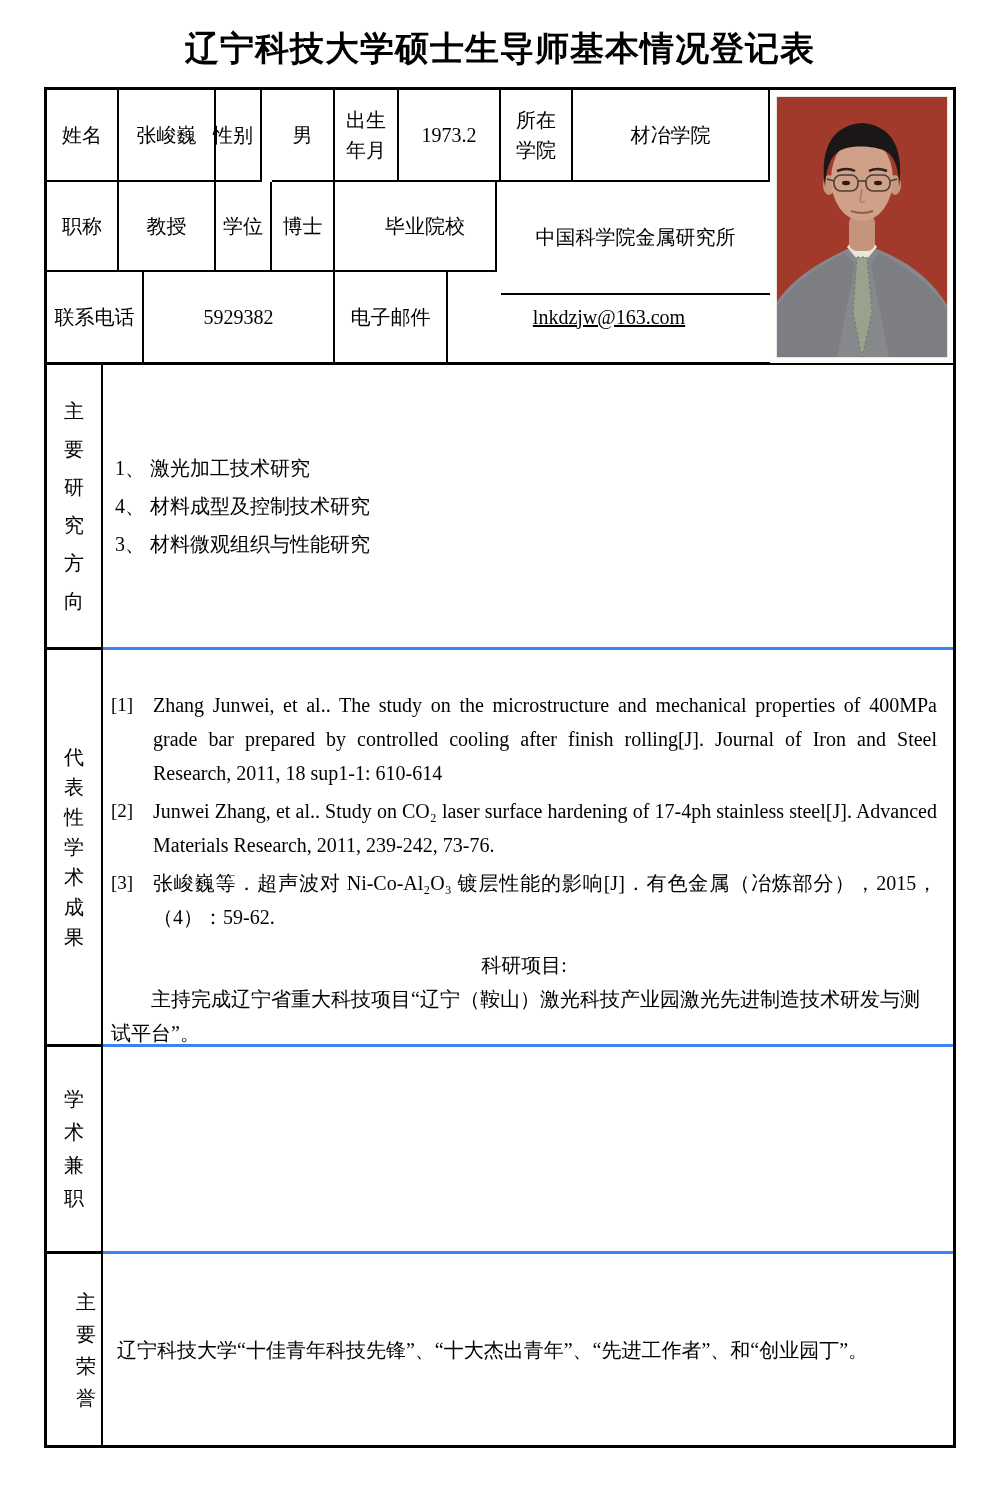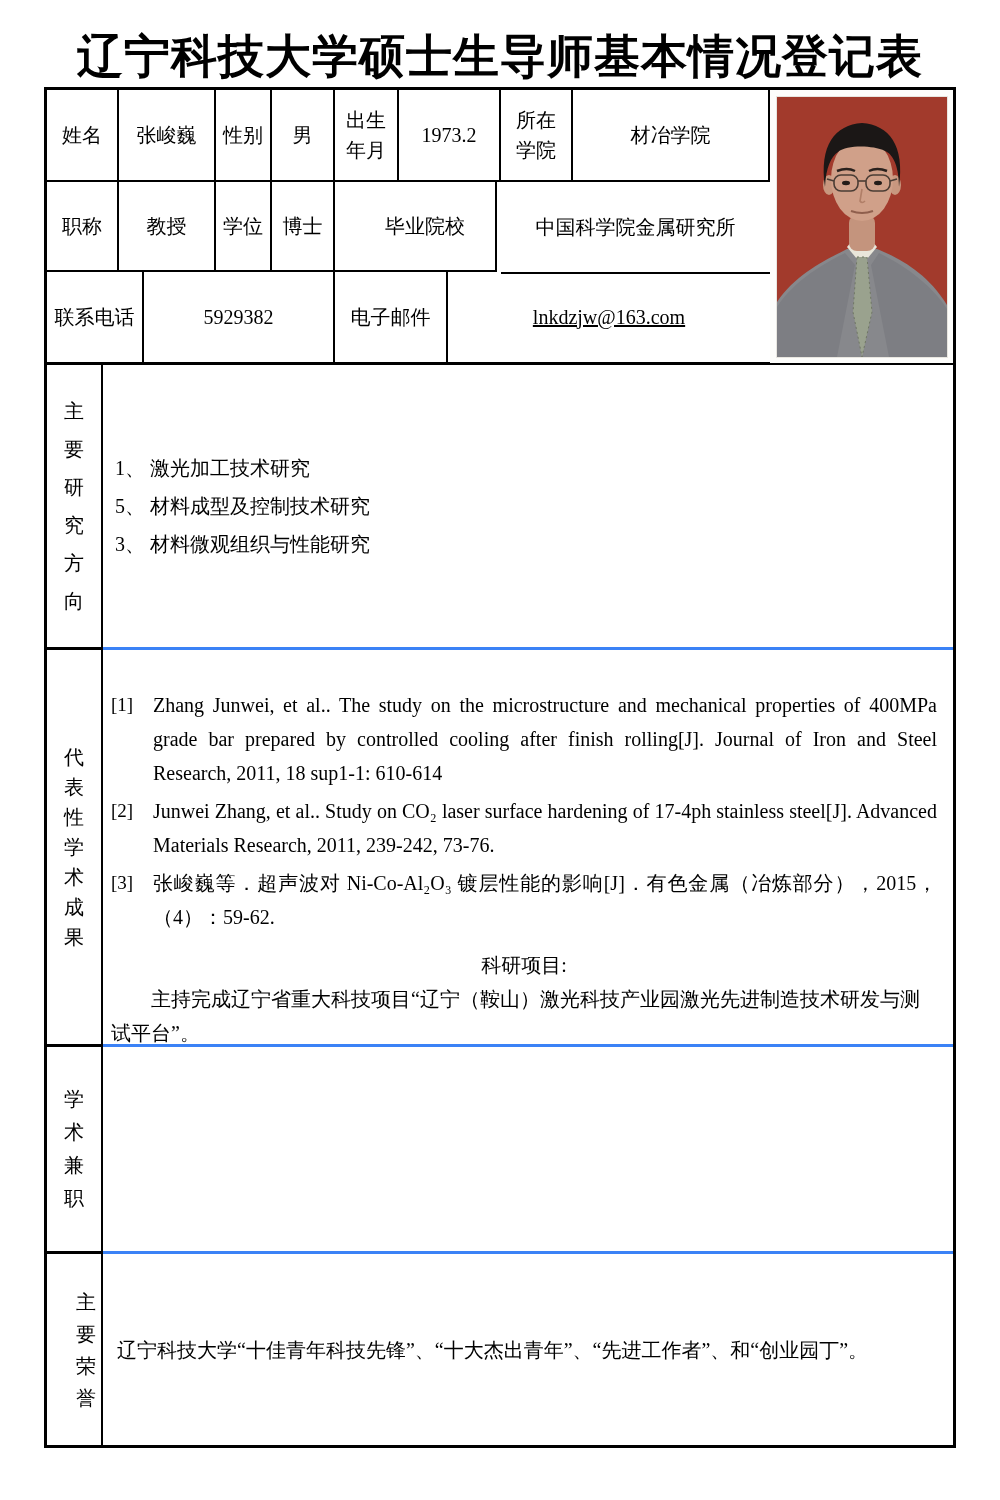--- a/index.html
+++ b/index.html
@@ -12,21 +12,21 @@
     position: relative;
     width: 1000px;
     height: 1500px;
     background: #fff;
     overflow: hidden;
   }
   .doc-title {
     position: absolute;
     top: 26px; left: 0; width: 100%;
     text-align: center;
-    font-size: 46px;
+    font-size: 34px;
     font-weight: bold;
     letter-spacing: 1px;
     font-family: Liberation Sans, sans-serif;
   }
   .form-table {
     position: absolute;
     left: 45px; top: 88px;
     width: 910px; height: 1359px;
     border: 2px solid #000;
     outline: 1px solid #000;
@@ -110,21 +110,21 @@
   <div class="doc-title">辽宁科技大学硕士生导师基本情况登记表</div>
 
   <div class="form-table">
 
     <div class="cell" style="left:0;top:0;width:72px;height:92px;">
         <span>姓名</span>
       </div>
     <div class="cell" style="left:72px;top:0;width:97px;height:92px;">
         <span>张峻巍</span>
       </div>
-    <div class="cell" style="left:169px;top:0;width:56px;height:92px;">
+    <div class="cell" style="left:159px;top:0;width:56px;height:92px;">
         <span>性别</span>
       </div>
     <div class="cell" style="left:225px;top:0;width:63px;height:92px;">
         <span>男</span>
       </div>
     <div class="cell" style="left:288px;top:0;width:64px;height:92px;">
         <span class="wraplabel">出生年月</span>
       </div>
     <div class="cell" style="left:352px;top:0;width:102px;height:92px;">
         <span>1973.2</span>
@@ -191,21 +191,21 @@
       </div>
     <div class="cell" style="left:169px;top:92px;width:56px;height:90px;">
         <span>学位</span>
       </div>
     <div class="cell" style="left:225px;top:92px;width:63px;height:90px;">
         <span>博士</span>
       </div>
     <div class="cell" style="left:284px;top:92px;width:166px;height:90px;padding-left:24px;">
         <span>毕业院校</span>
       </div>
-    <div class="cell noright" style="left:454px;top:92px;width:269px;height:92px;">
+    <div class="cell noright" style="left:454px;top:92px;width:269px;height:113px;">
         <span>中国科学院金属研究所</span>
       </div>
 
     <div class="cell thickbottom" style="left:0;top:182px;width:97px;height:93px;">
         <span>联系电话</span>
       </div>
     <div class="cell thickbottom" style="left:97px;top:182px;width:191px;height:93px;">
         <span>5929382</span>
       </div>
     <div class="cell thickbottom" style="left:288px;top:182px;width:113px;height:93px;">
@@ -214,21 +214,21 @@
     <div class="cell noright thickbottom" style="left:401px;top:182px;width:322px;height:93px;text-align:right;">
         <span class="email-value">lnkdzjw@163.com</span>
       </div>
 
     <div class="cell thickbottom" style="left:0;top:275px;width:56px;height:285px;">
       <span class="vlabel" style="line-height:38px;">主要研究方向</span>
     </div>
     <div class="content-cell thickbottom" style="left:56px;top:275px;width:850px;height:285px;border-bottom-width:3px;">
       <div class="research-list">
         <div>1、 激光加工技术研究</div>
-        <div>5、 材料成型及控制技术研究</div>
+        <div>4、 材料成型及控制技术研究</div>
         <div>3、 材料微观组织与性能研究</div>
       </div>
     </div>
 
     <div class="cell thickbottom" style="left:0;top:560px;width:56px;height:397px;">
       <span class="vlabel" style="line-height:30px;">代表性学术成果</span>
     </div>
     <div class="content-cell thickbottom" style="left:56px;top:560px;width:850px;height:397px;border-bottom-width:3px;">
       <div class="ach-inner">
         <div class="paper">

